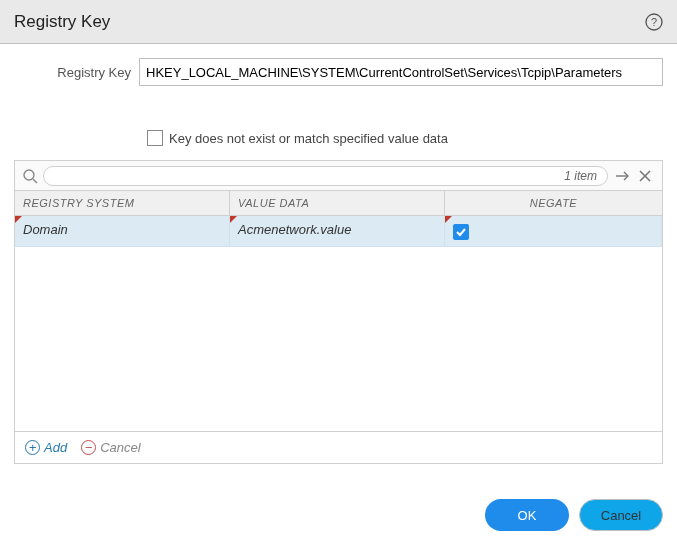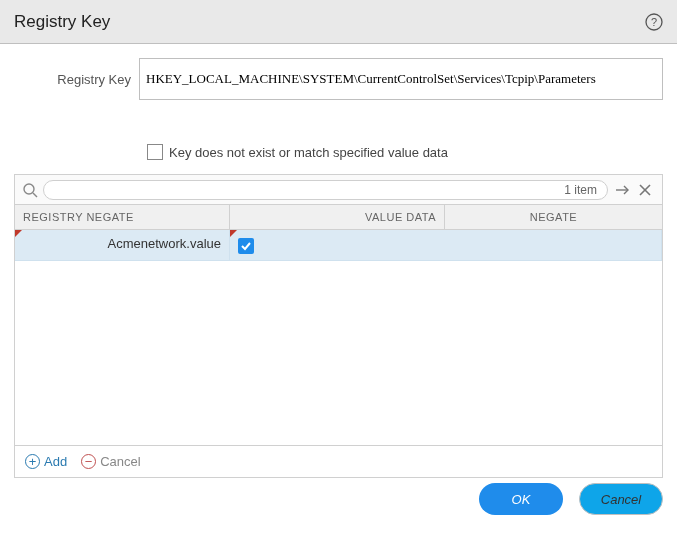--- a/index.html
+++ b/index.html
@@ -18,51 +18,50 @@
   .help-icon {
     width: 18px; height: 18px; display:flex; align-items:center; justify-content:center;
     cursor: pointer;
   }
   .form-area { padding: 14px 14px 6px 14px; }
   .form-row { display: flex; align-items: center; margin-bottom: 8px; }
   .form-label { width: 125px; text-align: right; padding-right: 8px; color: #555; font-size: 13px; }
   .form-input {
     flex: 1;
     border: 1px solid #bfbfbf;
-    height: 42px;
+    height: 28px;
     padding: 12px 6px;
     font-size: 13px;
-    font-family: Liberation Serif, serif;
   }
   .chk-row { margin-left: 133px; display:flex; align-items:center; gap:6px; color:#444;margin-top:44px; }
   .chkbox {
     width:16px; height:16px; border:1px solid #888; background:#fff; cursor:pointer;
   }
-  .grid-wrap { margin: 8px 14px 0 14px; border:1px solid #d0d0d0; }
+  .grid-wrap { margin: 8px 14px 0 14px; border:1px solid #d0d0d0;font-style:italic; }
   .grid-filter {
     display:flex; align-items:center; height:30px;
     border-bottom:1px solid #d0d0d0; background:#fafafa; padding:0 6px;
   }
   .search-icon { width:18px; height:18px; display:flex; align-items:center; justify-content:center; color:#888; }
   .pill {
     flex:1; margin:0 4px; height:20px; border:1px solid #cfcfcf; border-radius:10px;
     background:#fff; padding:0 10px; font-size:12px; color:#666;
     display:flex; align-items:center; justify-content:flex-end;
   }
   .arrow-icon, .clear-icon {
     width:22px; height:22px; display:flex; align-items:center; justify-content:center; color:#777; cursor:pointer;
   }
   .grid-header {
     display:flex; background:#f0f0f0; border-bottom:1px solid #d0d0d0;
     font-size:11px; letter-spacing:0.5px; color:#666;
   }
   .col { padding:6px 8px; border-right:1px solid #d0d0d0; }
   .col:last-child { border-right:none;text-align:center; }
   .col-rv { flex:0 0 215px; }
-  .col-vd { flex:0 0 215px;text-align:right; }
+  .col-vd { flex:0 0 215px; }
   .col-ng { flex:1; }
   .grid-body { height:215px; overflow:auto; background:#fff; }
   .grid-row {
     display:flex; background:#dceaf4; border-bottom:1px solid #cfe1ee;
     font-size:13px; position:relative;
   }
   .grid-row .col { border-right:1px solid #cfe1ee; padding:6px 8px; position:relative; }
   .grid-row .col::before {
     content:""; position:absolute; left:0; top:0; width:0; height:0;
     border-top:7px solid #c0392b; border-right:7px solid transparent;
@@ -78,21 +77,21 @@
   .action-link { display:flex; align-items:center; gap:4px; cursor:pointer; font-size:13px; }
   .action-link.add { color:#2a7ab0; }
   .action-link.del { color:#888; }
   .action-link.add .circ { border:1.5px solid #2a7ab0; color:#2a7ab0; }
   .action-link.del .circ { border:1.5px solid #c05050; color:#c05050; }
   .circ {
     width:15px; height:15px; border-radius:50%; display:flex; align-items:center; justify-content:center;
     font-size:13px; line-height:1;
   }
   .button-bar {
-    position:absolute; bottom:30px; right:14px; display:flex; gap:16px;font-style:italic;
+    position:absolute; bottom:14px; right:14px; display:flex; gap:10px;
   }
   .btn {
     min-width:84px; height:32px; border-radius:16px; font-size:13px;
     display:flex; align-items:center; justify-content:center; cursor:pointer;
     border:1px solid transparent;
   }
   .btn-primary { background:#1f8ceb; color:#fff; }
   .btn-secondary { background:#0ea5e9; color:#333; border:1px solid #bfbfbf; }
 </style>
 </head>
@@ -139,27 +138,28 @@
       </div>
       <div class="clear-icon">
         <svg width="14" height="14" viewBox="0 0 14 14">
             <line x1="2" y1="2" x2="12" y2="12" stroke="#777" stroke-width="1.6"></line>
             <line x1="12" y1="2" x2="2" y2="12" stroke="#777" stroke-width="1.6"></line>
           </svg>
       </div>
     </div>
 
     <div class="grid-header">
-      <div class="col col-rv">REGISTRY NEGATE</div>
+      <div class="col col-rv">REGISTRY SYSTEM</div>
       <div class="col col-vd">VALUE DATA</div>
       <div class="col col-ng">NEGATE</div>
     </div>
 
     <div class="grid-body">
       <div class="grid-row">
+        <div class="col col-rv">Domain</div>
         <div class="col col-vd">Acmenetwork.value</div>
         <div class="col col-ng">
           <div class="neg-check">
             <svg width="12" height="12" viewBox="0 0 12 12">
                 <polyline points="2,6 5,9 10,3" fill="none" stroke="#fff" stroke-width="2"></polyline>
               </svg>
           </div>
         </div>
       </div>
     </div>

